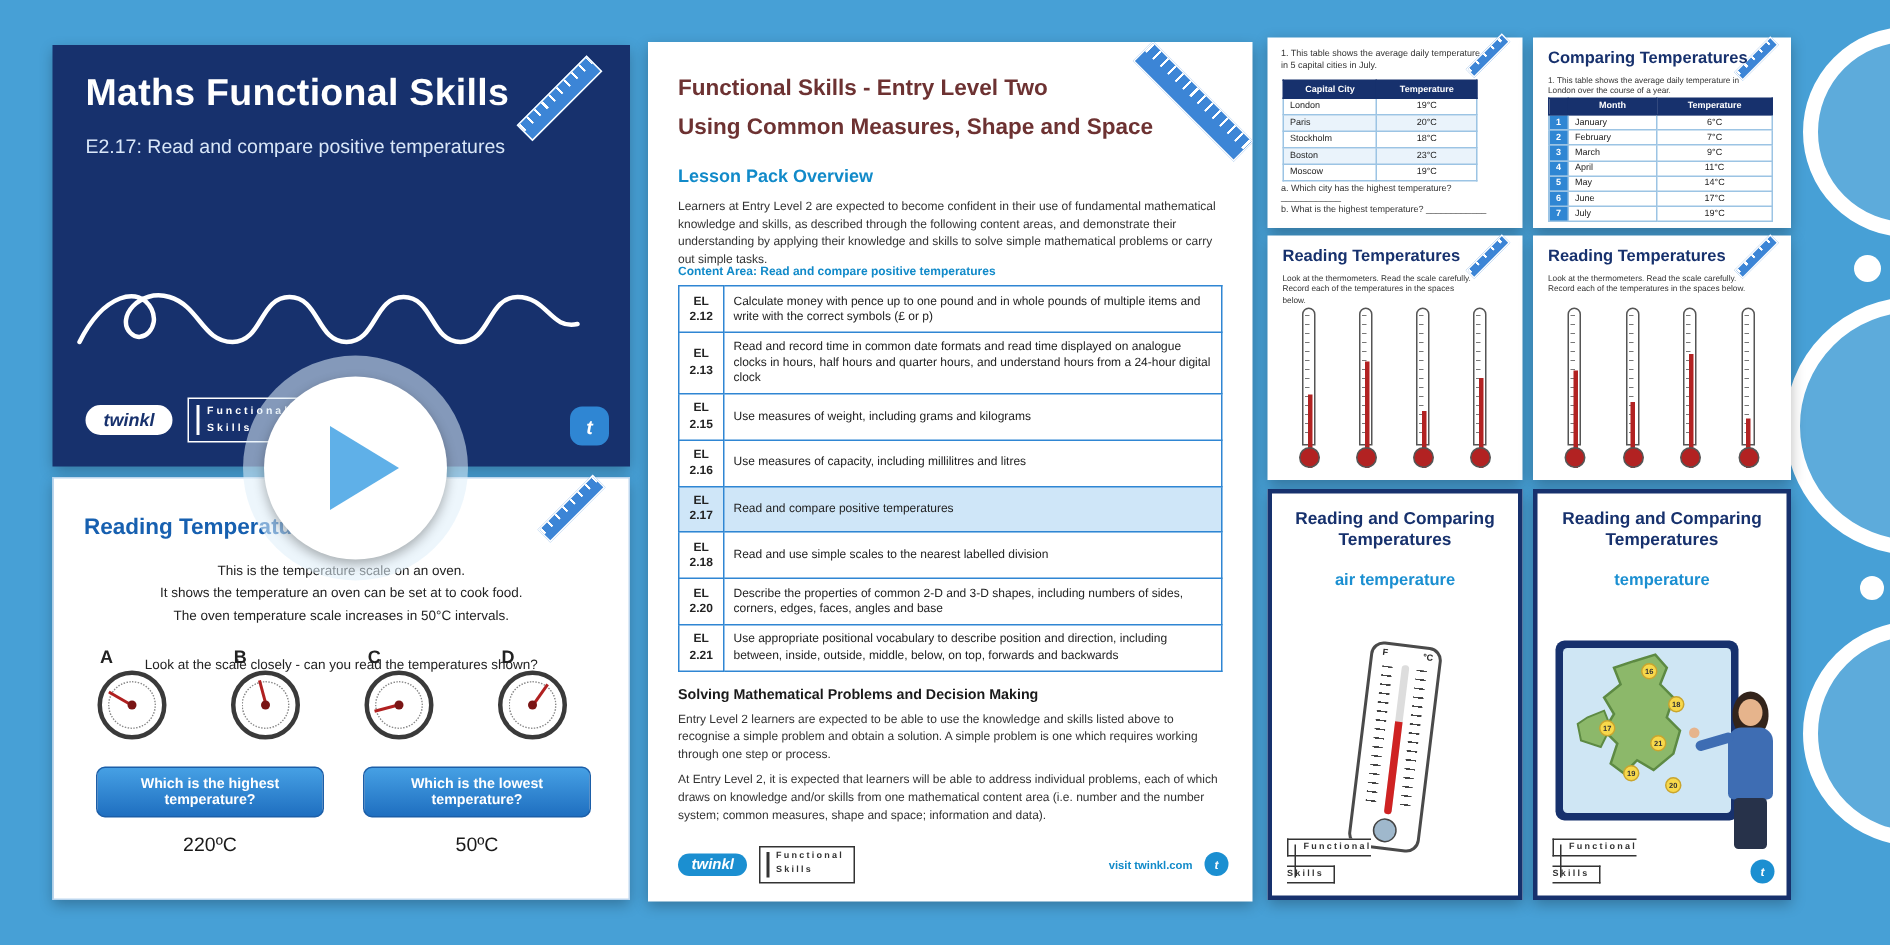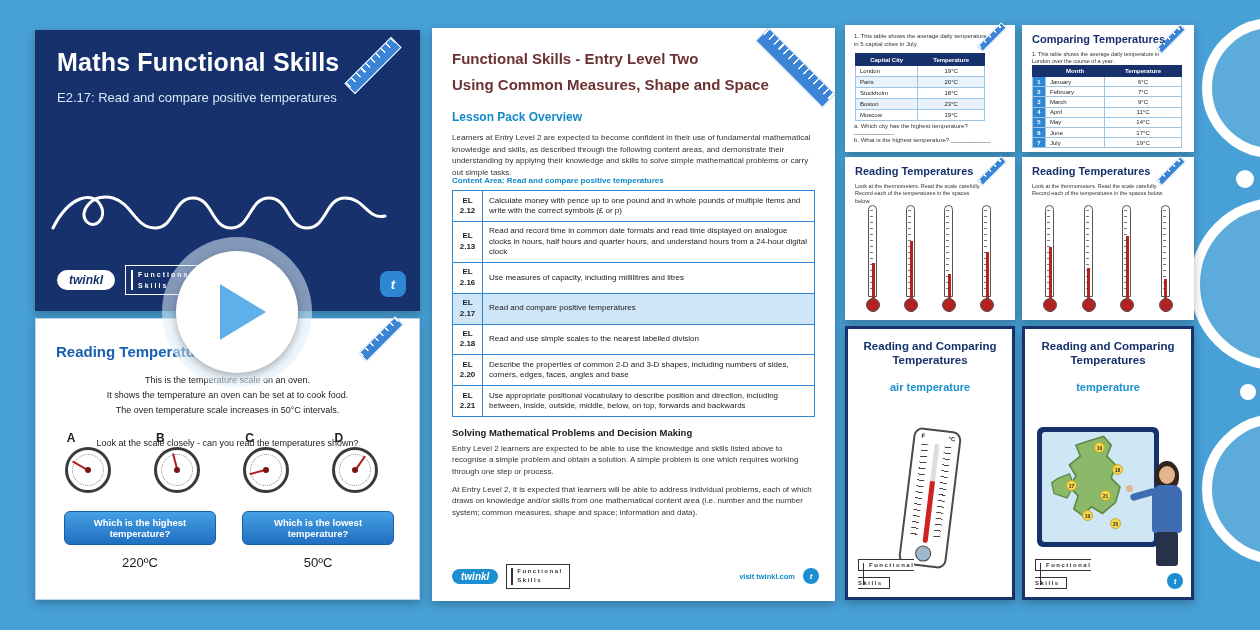--- a/index.html
+++ b/index.html
@@ -222,20 +222,24 @@
         <tbody>
           <tr>
               <td class="code">EL 2.12</td>
               <td>Calculate money with pence up to one pound and in whole pounds of multiple items and write with the correct symbols (£ or p)</td>
             </tr>
           <tr>
               <td class="code">EL 2.13</td>
               <td>Read and record time in common date formats and read time displayed on analogue clocks in hours, half hours and quarter hours, and understand hours from a 24-hour digital clock</td>
             </tr>
           <tr>
+              <td class="code">EL 2.15</td>
+              <td>Use measures of weight, including grams and kilograms</td>
+            </tr>
+          <tr>
               <td class="code">EL 2.16</td>
               <td>Use measures of capacity, including millilitres and litres</td>
             </tr>
           <tr class="hl">
               <td class="code">EL 2.17</td>
               <td>Read and compare positive temperatures</td>
             </tr>
           <tr>
               <td class="code">EL 2.18</td>
               <td>Read and use simple scales to the nearest labelled division</td>

